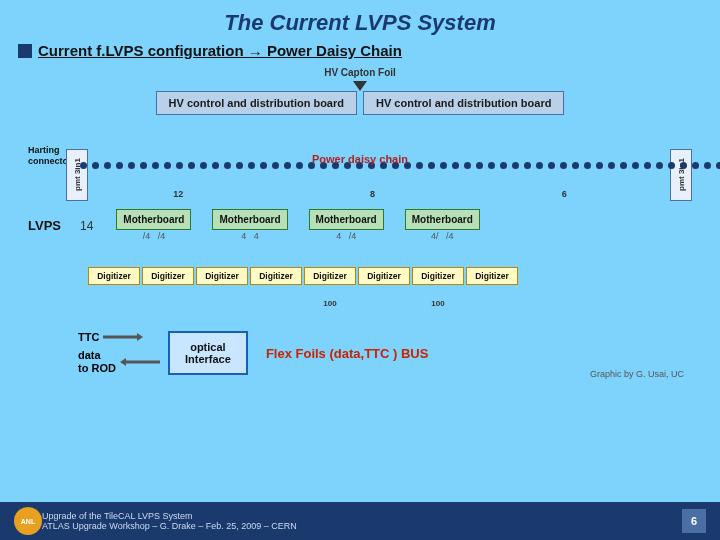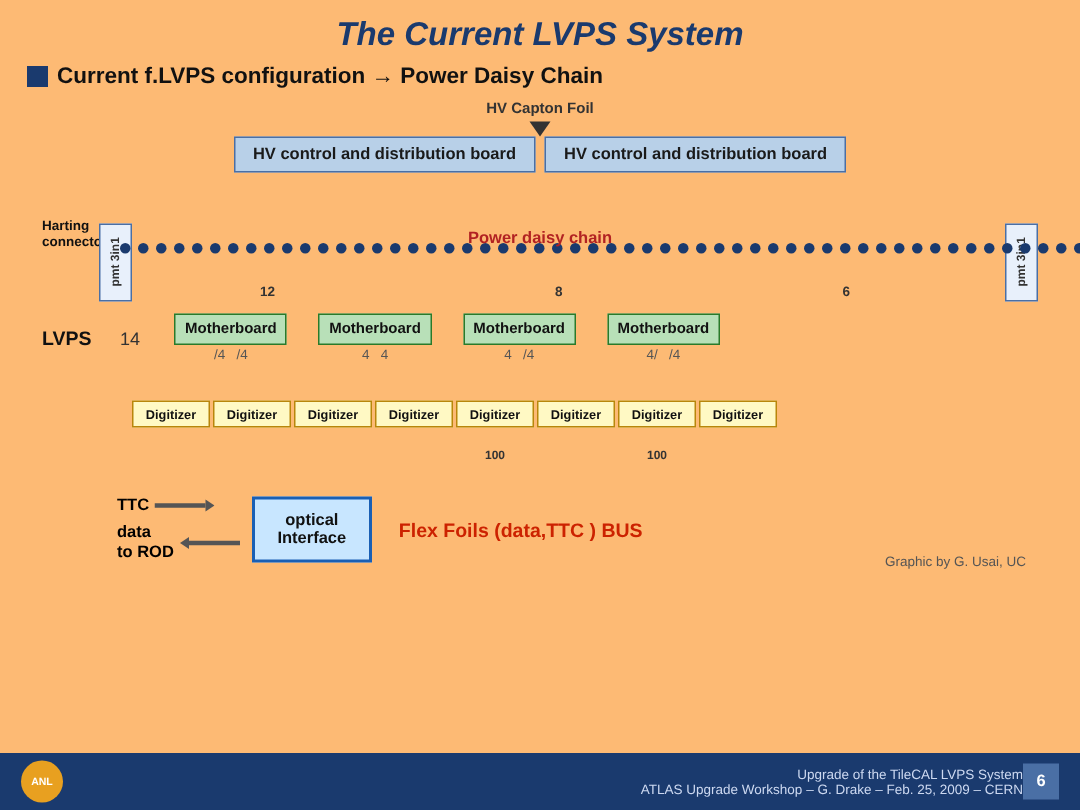--- a/index.html
+++ b/index.html
@@ -8,21 +8,21 @@
       height: 540px;
       background: #fff;
       font-family: Arial, sans-serif;
       overflow: hidden;
       position: relative;
     }
 
     .slide {
       width: 720px;
       height: 540px;
-      background: #fdba74;
+      background: #7dd3fc;
       padding: 10px 18px 8px 18px;
       position: relative;
     }
 
     .title {
       text-align: center;
       font-size: 22px;
       font-style: italic;
       font-weight: bold;
       color: #1a3a6e;
@@ -30,20 +30,21 @@
     }
 
     .subtitle {
       font-size: 15px;
       font-weight: bold;
       color: #111;
       margin-bottom: 8px;
       display: flex;
       align-items: center;
       gap: 6px;
+      text-decoration: underline;
     }
 
     .bullet-square {
       display: inline-block;
       width: 14px;
       height: 14px;
       background: #1a3a6e;
       flex-shrink: 0;
     }
 
@@ -321,23 +322,22 @@
       align-items: center;
       justify-content: center;
       font-size: 7px;
       font-weight: bold;
       color: #fff;
     }
 
     .footer-text {
       color: #ccd8f0;
       font-size: 9px;
-      text-align: right;
+      text-align: left;
       flex: 1;
-      padding-left: 32px;
     }
 
     .footer-page {
       color: #fff;
       font-size: 11px;
       font-weight: bold;
       background: #4a6fa5;
       width: 24px;
       height: 24px;
       display: flex;

